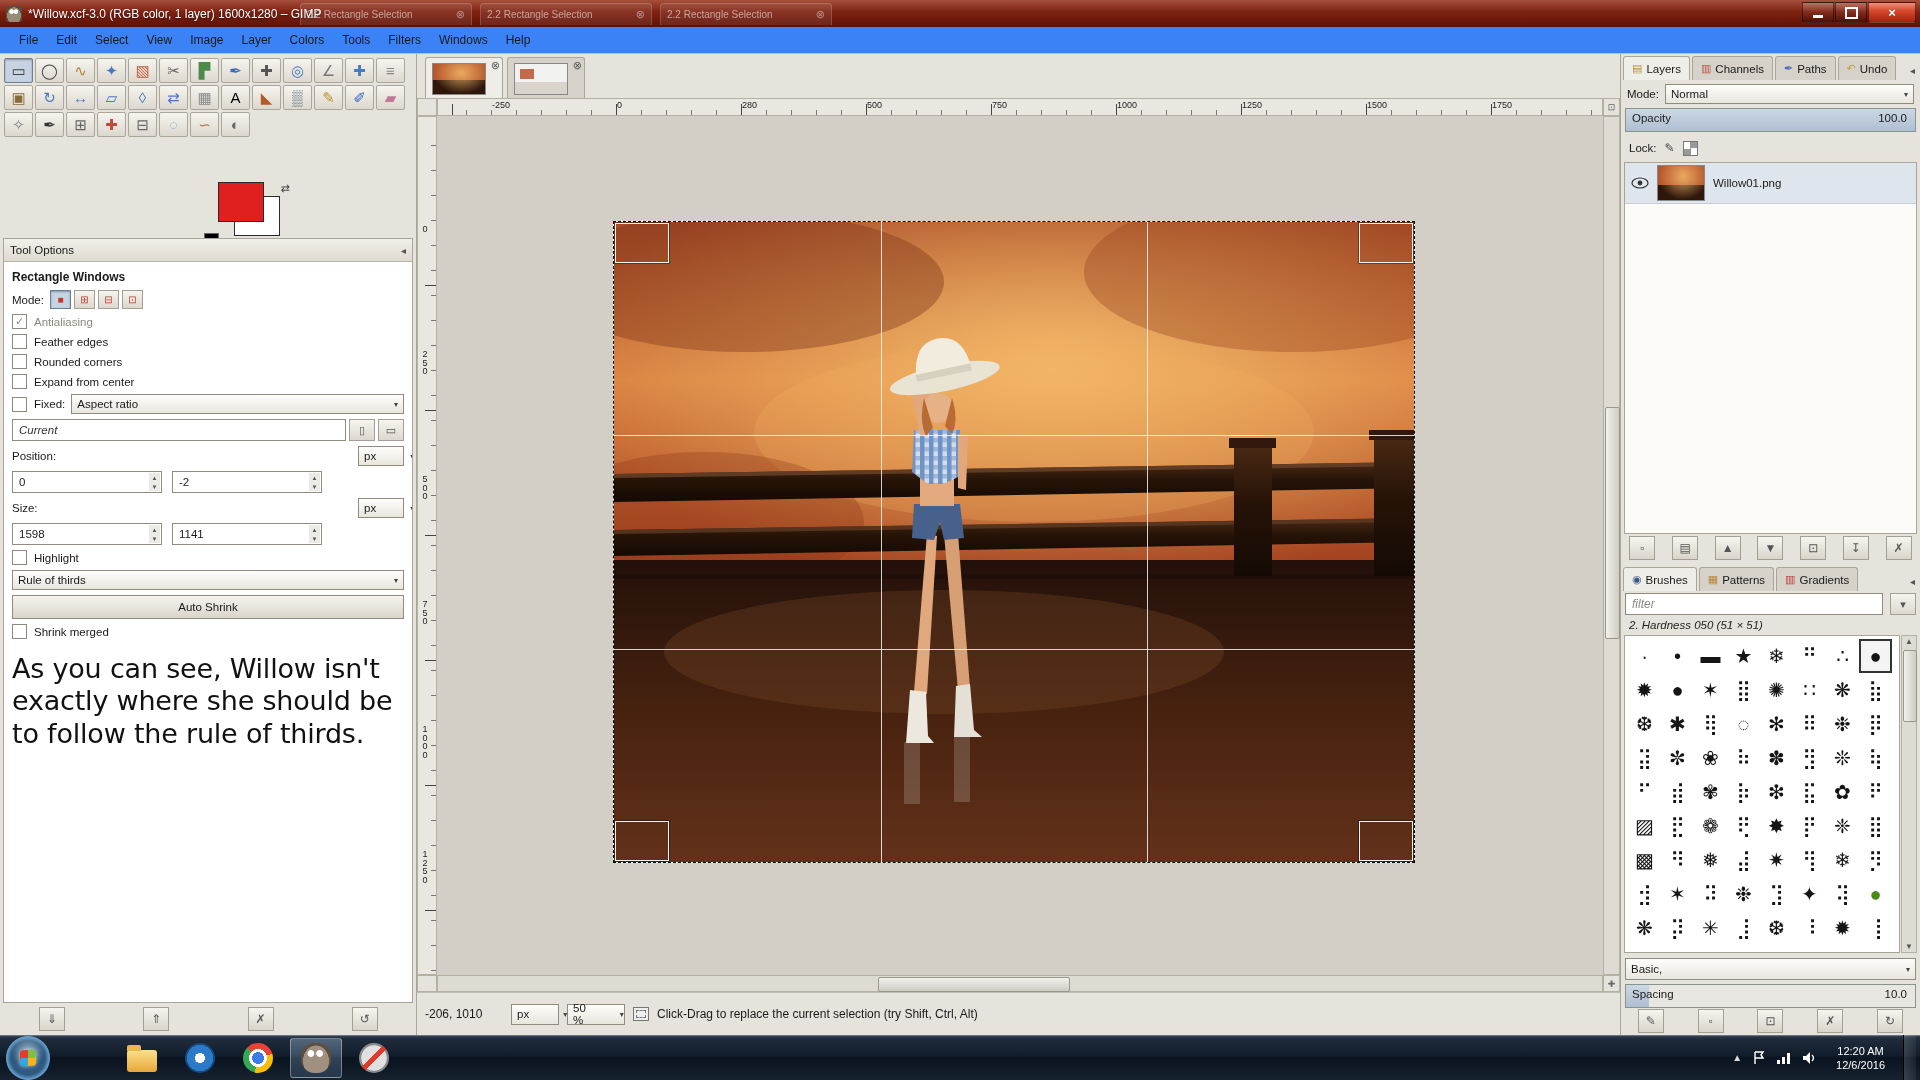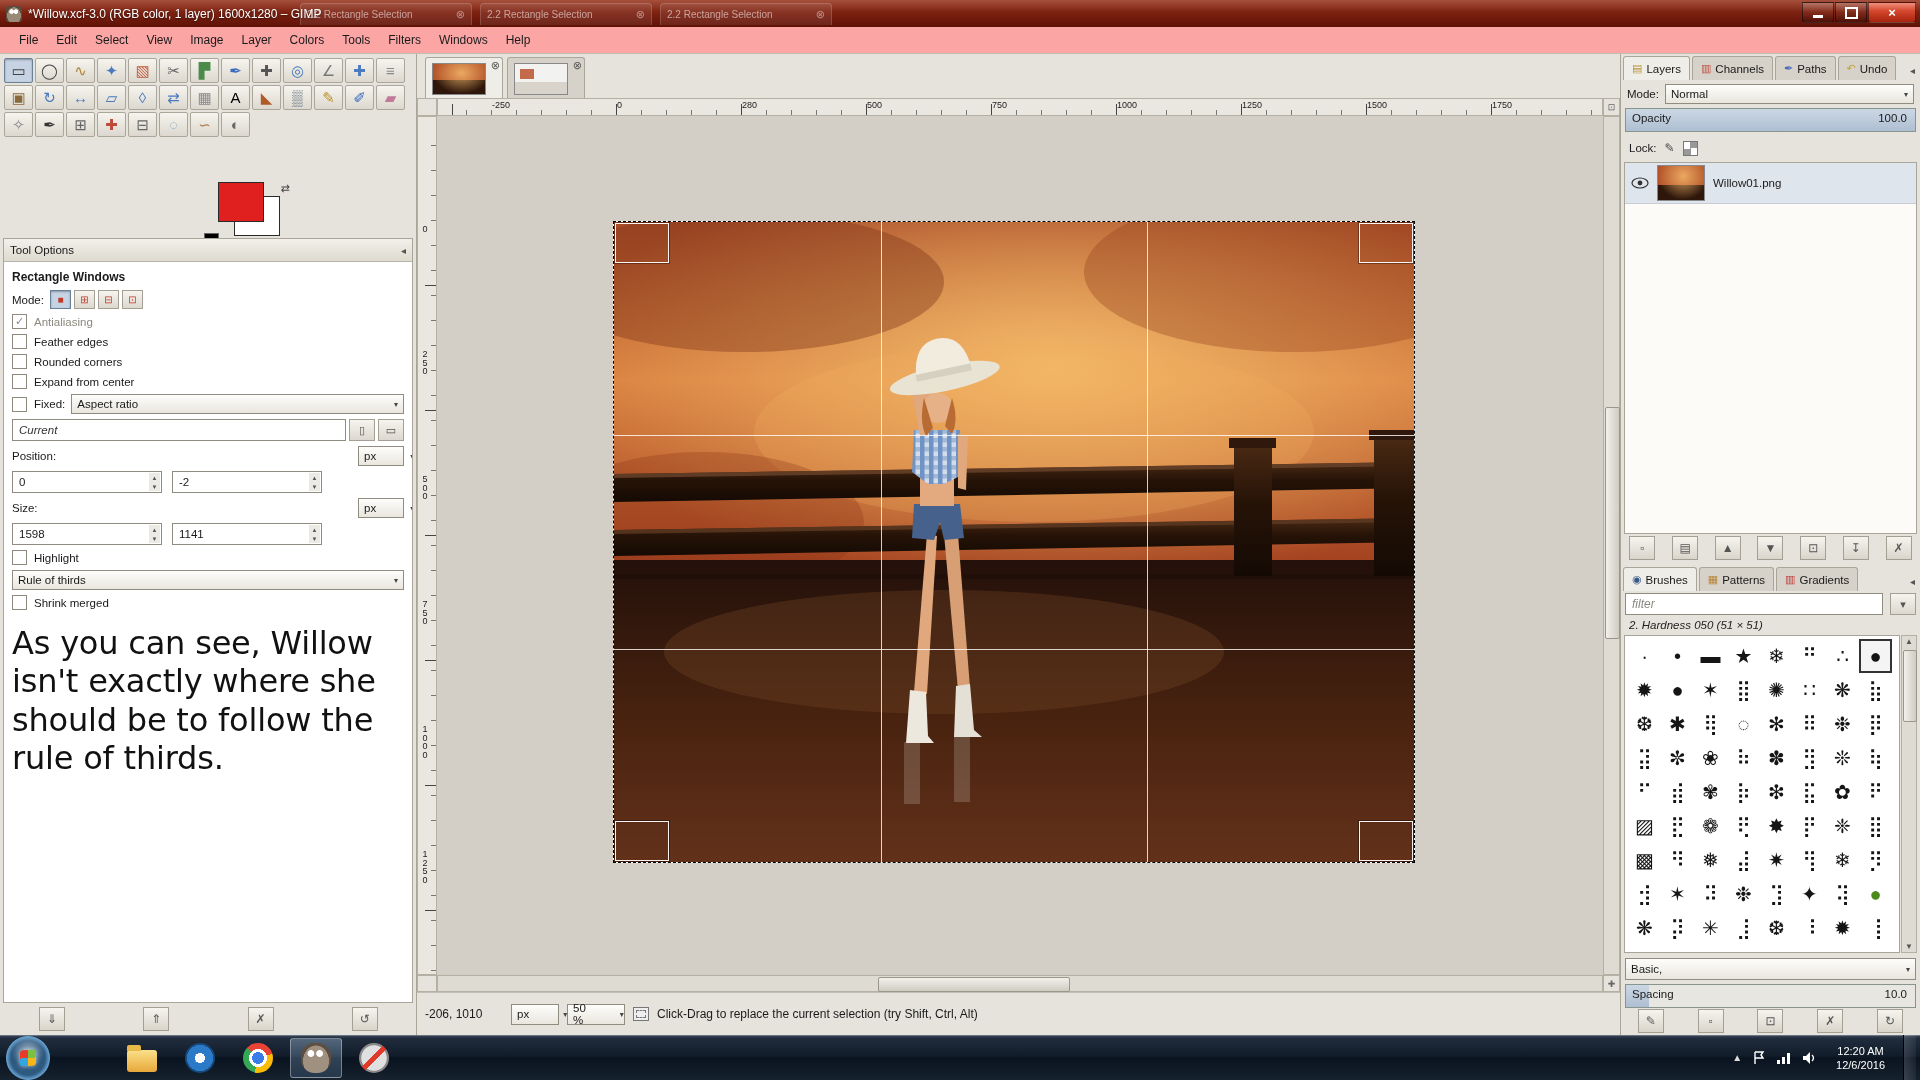--- a/index.html
+++ b/index.html
@@ -23,21 +23,21 @@
   .ghost-tab .gx{flex:none;margin-left:4px;color:rgba(255,255,255,.45);font-size:11px;}
   .win-btns{position:absolute;right:4px;top:2px;display:flex;gap:1px;}
   .wb{width:30px;height:19px;display:flex;align-items:center;justify-content:center;
     background:linear-gradient(rgba(255,255,255,.25),rgba(255,255,255,.05) 45%,rgba(0,0,0,.25));
     border:1px solid rgba(0,0,0,.5);border-radius:0 0 3px 3px;cursor:pointer;}
   .wb.min span{width:10px;height:3px;background:#fff;margin-top:7px;}
   .wb.max span{width:9px;height:8px;border:2px solid #fff;}
   .wb.close{width:46px;color:#fff;font-size:13px;font-weight:bold;
     background:linear-gradient(#f0907e,#d6492f 40%,#a8220c);}
   
-  .menubar{position:absolute;left:0;top:27px;width:1920px;height:27px;background:#fca5a5;
+  .menubar{position:absolute;left:0;top:27px;width:1920px;height:27px;background:#3b82f6;
     border-bottom:1px solid #c2beb4;display:flex;align-items:center;padding-left:10px;box-sizing:border-box;}
   .menu-item{padding:4px 9px;font-size:12px;cursor:pointer;}
   
   .left-col{position:absolute;left:0;top:54px;width:417px;bottom:45px;background:#e6e3dc;
     border-right:1px solid #a9a598;box-sizing:border-box;}
   .center-col{position:absolute;left:417px;top:54px;width:1203px;bottom:45px;background:#e6e3dc;}
   .right-col{position:absolute;left:1620px;top:54px;width:300px;bottom:45px;background:#e6e3dc;
     border-left:1px solid #a9a598;box-sizing:border-box;}
   
   .toolbox{position:absolute;left:4px;top:4px;width:408px;display:flex;flex-wrap:wrap;gap:2px;}
@@ -77,21 +77,21 @@
   .mini-btn{width:24px;height:20px;border:1px solid #a39f93;background:linear-gradient(#f6f4ee,#dcd8cf);
     display:flex;align-items:center;justify-content:center;font-size:11px;color:#555;margin-left:3px;cursor:pointer;}
   .spin{position:relative;border:1px solid #908c80;background:#fff;height:22px;width:150px;
     display:flex;align-items:center;padding:0 14px 0 6px;box-sizing:border-box;font-size:11.5px;}
   .spin .ud{position:absolute;right:1px;top:1px;bottom:1px;width:11px;display:flex;flex-direction:column;
     font-size:6px;color:#555;align-items:center;justify-content:space-around;background:#eceae4;cursor:pointer;}
   .unit-combo{width:46px;margin-left:auto;}
   .wide{width:100%;}
   .btn{border:1px solid #908c80;background:linear-gradient(#f6f4ee,#d9d5cb);height:22px;
     display:flex;align-items:center;justify-content:center;font-size:11.5px;cursor:pointer;}
-  .note{font-family:"DejaVu Sans",sans-serif;font-size:32px;line-height:1.2;color:#111;
+  .note{font-family:"DejaVu Sans",sans-serif;font-size:27px;line-height:1.2;color:#111;
     margin-top:14px;letter-spacing:-0.2px;}
   .to-bottom{position:absolute;left:0;bottom:4px;width:417px;display:flex;justify-content:space-around;}
   .sm-btn{width:24px;height:22px;border:1px solid #a39f93;background:linear-gradient(#f6f4ee,#d9d5cb);
     display:flex;align-items:center;justify-content:center;font-size:12px;color:#555;cursor:pointer;}
   
   .img-tabs{position:absolute;left:0;top:0;height:44px;width:100%;display:flex;align-items:flex-end;
     padding-left:8px;box-sizing:border-box;gap:4px;}
   .img-tab{width:76px;height:40px;border:1px solid #a9a598;border-bottom:none;border-radius:3px 3px 0 0;
     background:#d6d2c9;position:relative;cursor:pointer;}
   .img-tab.sel{background:#efede7;}
@@ -437,20 +437,25 @@
           <span>Highlight</span>
         </div>
 
         <div class="row">
           <div class="combo wide">
             <span>Rule of thirds</span>
             <span class="arr">▾</span>
           </div>
         </div>
 
+        <div class="row">
+          <div class="btn wide">
+            <span>Auto Shrink</span>
+          </div>
+        </div>
 
         <div class="row">
           <span class="cb"></span>
           <span>Shrink merged</span>
         </div>
 
         <div class="note">As you can see, Willow isn't exactly where she should be to follow the rule of thirds.</div>
       </div>
     </div>
 

